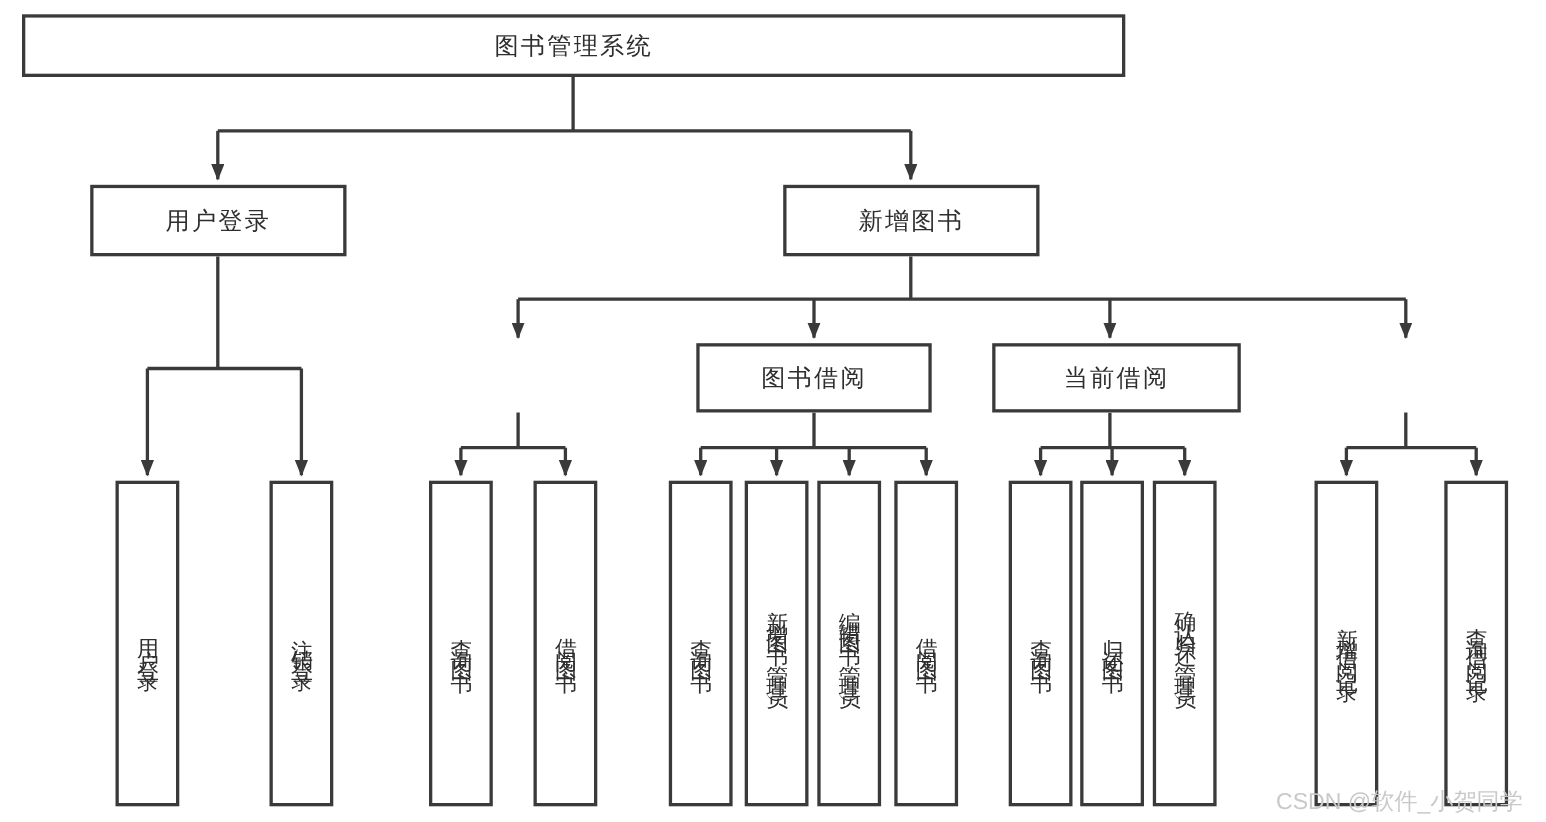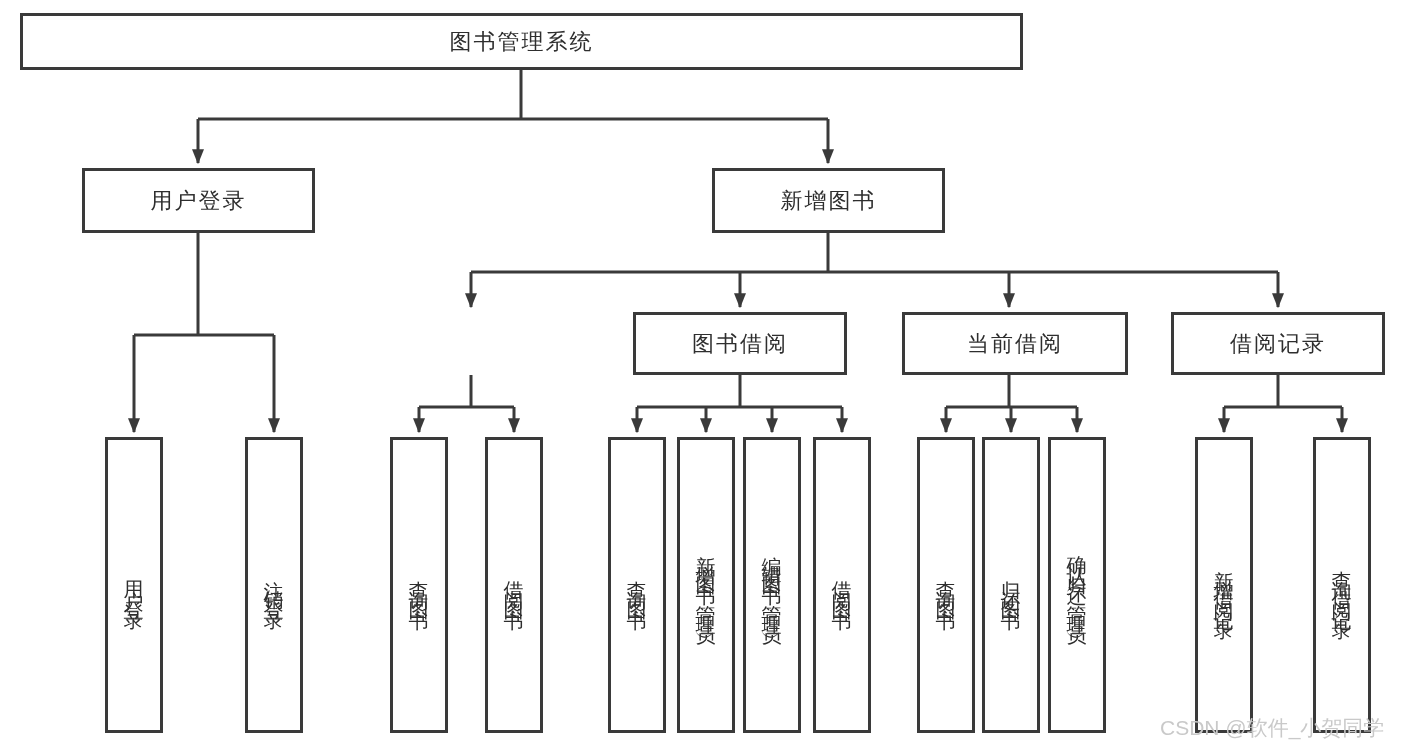--- a/index.html
+++ b/index.html
@@ -132,23 +132,20 @@
   <div class="box hbox lv2-b">
     <span>新增图书</span>
   </div>
 
   <div class="box hbox lv3 lv3-b">
     <span>图书借阅</span>
   </div>
   <div class="box hbox lv3 lv3-c">
     <span>当前借阅</span>
   </div>
-  <div class="box hbox lv3 lv3-d">
-    <span>借阅记录</span>
-  </div>
 
   <div class="box leaf" style="left:105px">
     <span>用户登录</span>
   </div>
   <div class="box leaf" style="left:245px">
     <span>注销登录</span>
   </div>
 
   <div class="box leaf" style="left:390px">
     <span>查询图书</span>

